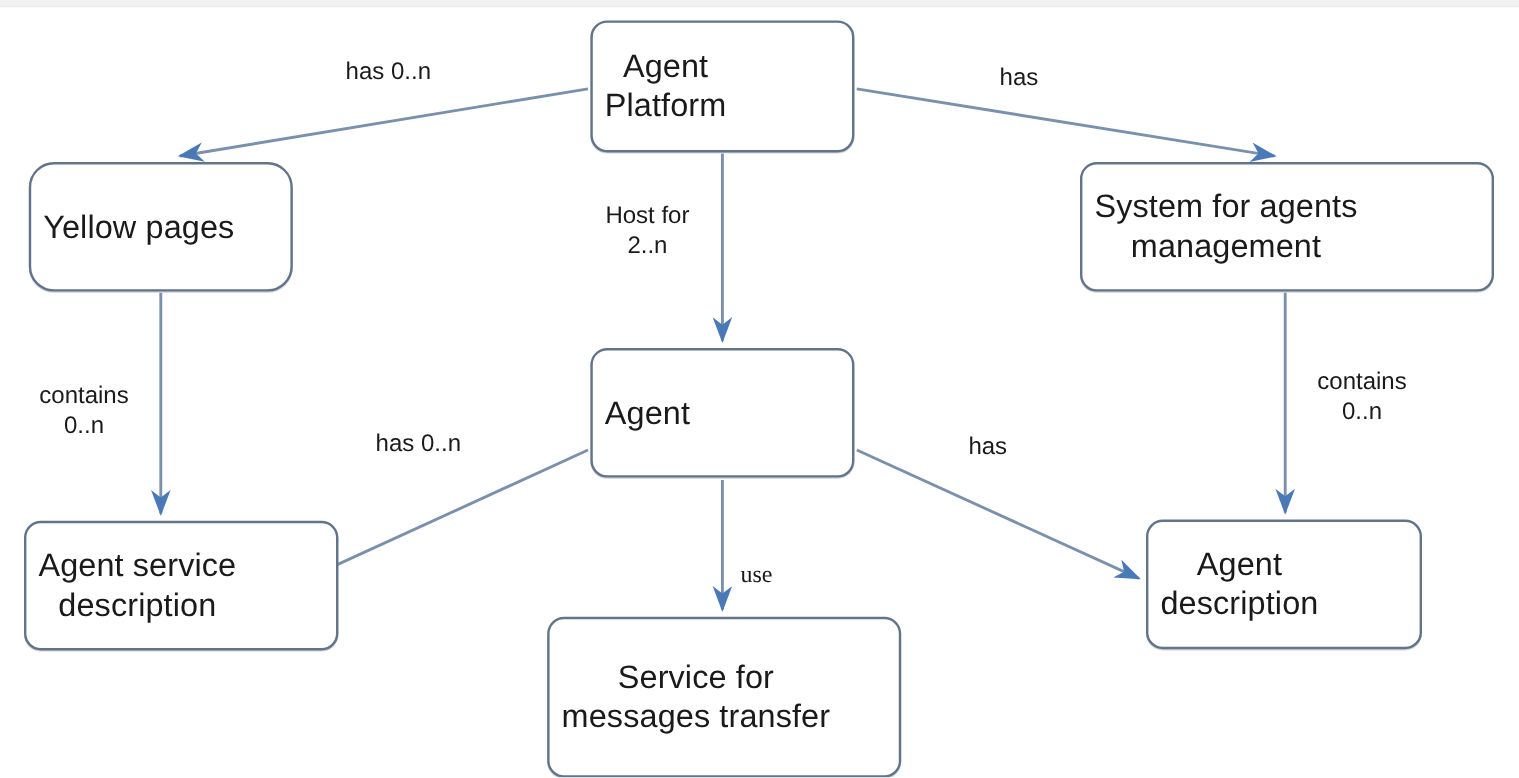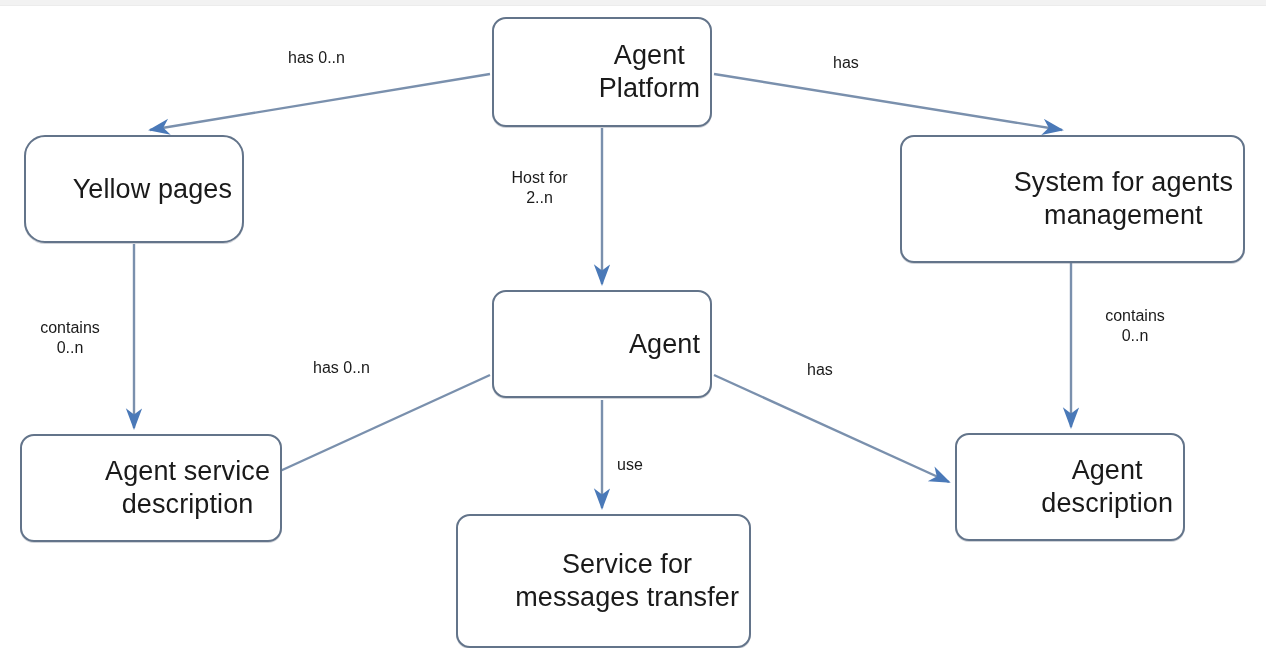--- a/index.html
+++ b/index.html
@@ -36,37 +36,37 @@
     height: 648px;
   }
   .node {
     position: absolute;
     box-sizing: border-box;
     background: #ffffff;
     border: 2px solid #63748a;
     border-radius: 14px;
     display: flex;
     align-items: center;
-    justify-content: flex-end;
+    justify-content: flex-start;
     text-align: center;
     color: #1a1a1a;
     font-size: 27px;
     line-height: 1.22;
     letter-spacing: 0.1px;
     box-shadow: 0 1px 0 rgba(120,130,145,0.35);
   }
   .node .node-label {
     display: block;
     padding: 0 10px;
     white-space: pre-line;
   }
   .edge-label {
     position: absolute;
     color: #1a1a1a;
-    font-size: 16px;
+    font-size: 20px;
     line-height: 1.25;
     white-space: pre-line;
     text-align: center;
     background: transparent;
   }
 </style>
 </head>
 <body>
 
 <div id="canvas">
@@ -99,21 +99,21 @@
 
   <div class="node" style="left:492px; top:17px; width:220px; height:110px;">
     <span class="node-label">Agent
 Platform</span>
   </div>
 
   <div class="node" style="left:24px; top:135px; width:220px; height:108px;border-radius:21px;">
     <span class="node-label">Yellow pages</span>
   </div>
 
-  <div class="node" style="left:900px; top:135px; width:345px; height:128px;">
+  <div class="node" style="left:900px; top:135px; width:345px; height:108px;">
     <span class="node-label">System for agents
 management</span>
   </div>
 
   <div class="node" style="left:492px; top:290px; width:220px; height:108px;">
     <span class="node-label">Agent</span>
   </div>
 
   <div class="node" style="left:20px; top:434px; width:262px; height:108px;">
     <span class="node-label">Agent service
@@ -140,15 +140,15 @@
   <div class="edge-label" style="left:20px; top:318px; width:100px;">contains
 0..n</div>
 
   <div class="edge-label" style="left:1085px; top:306px; width:100px;">contains
 0..n</div>
 
   <div class="edge-label" style="left:313px; top:358px;">has 0..n</div>
 
   <div class="edge-label" style="left:807px; top:360px;">has</div>
 
-  <div class="edge-label" style="left:617px; top:455px;">use</div>
+  <div class="edge-label" style="left:617px; top:467px;font-family:Liberation Serif, serif;">use</div>
 
 </div>
 
 </body></html>

